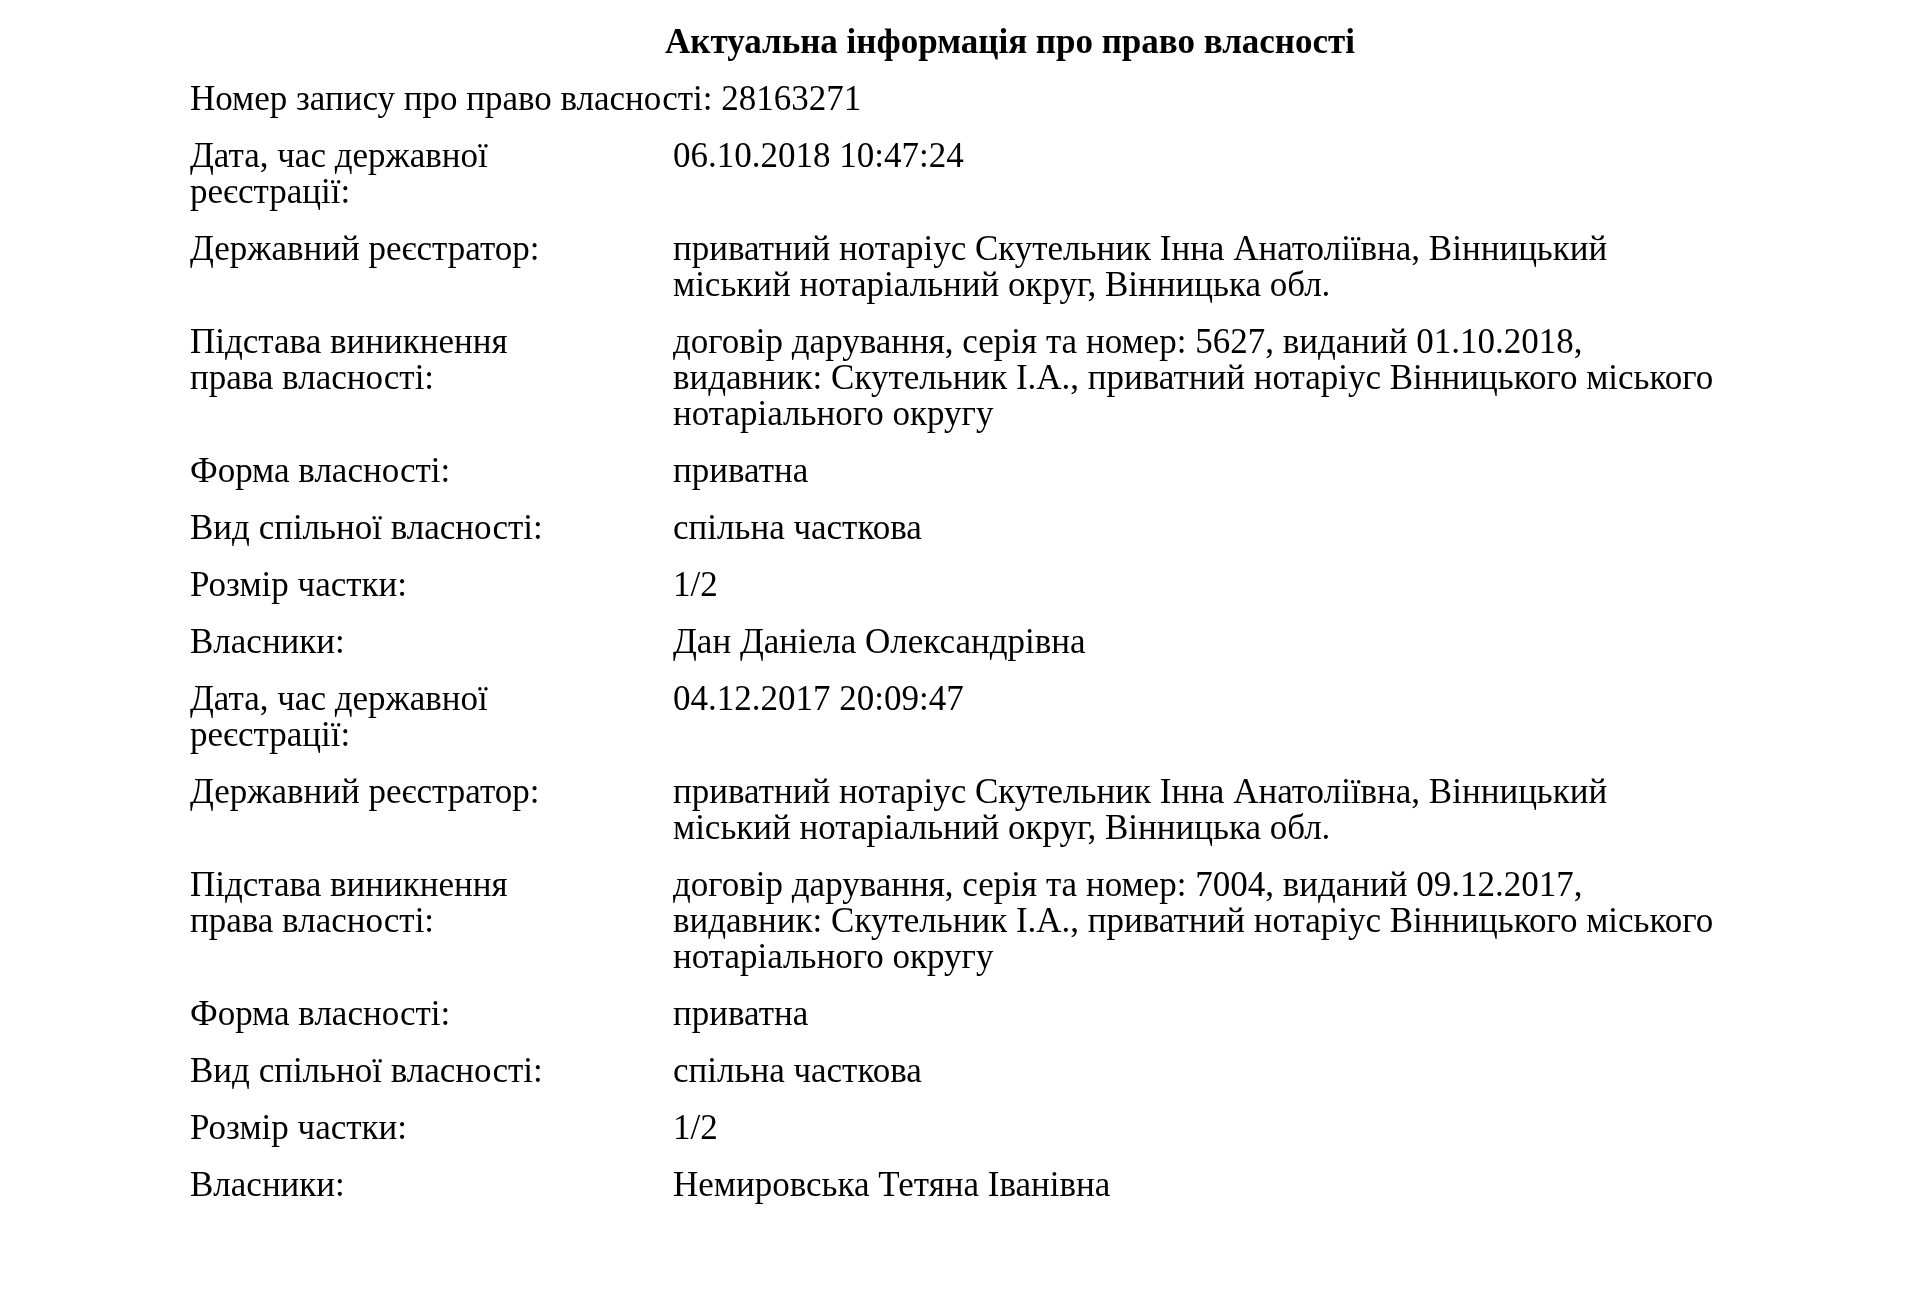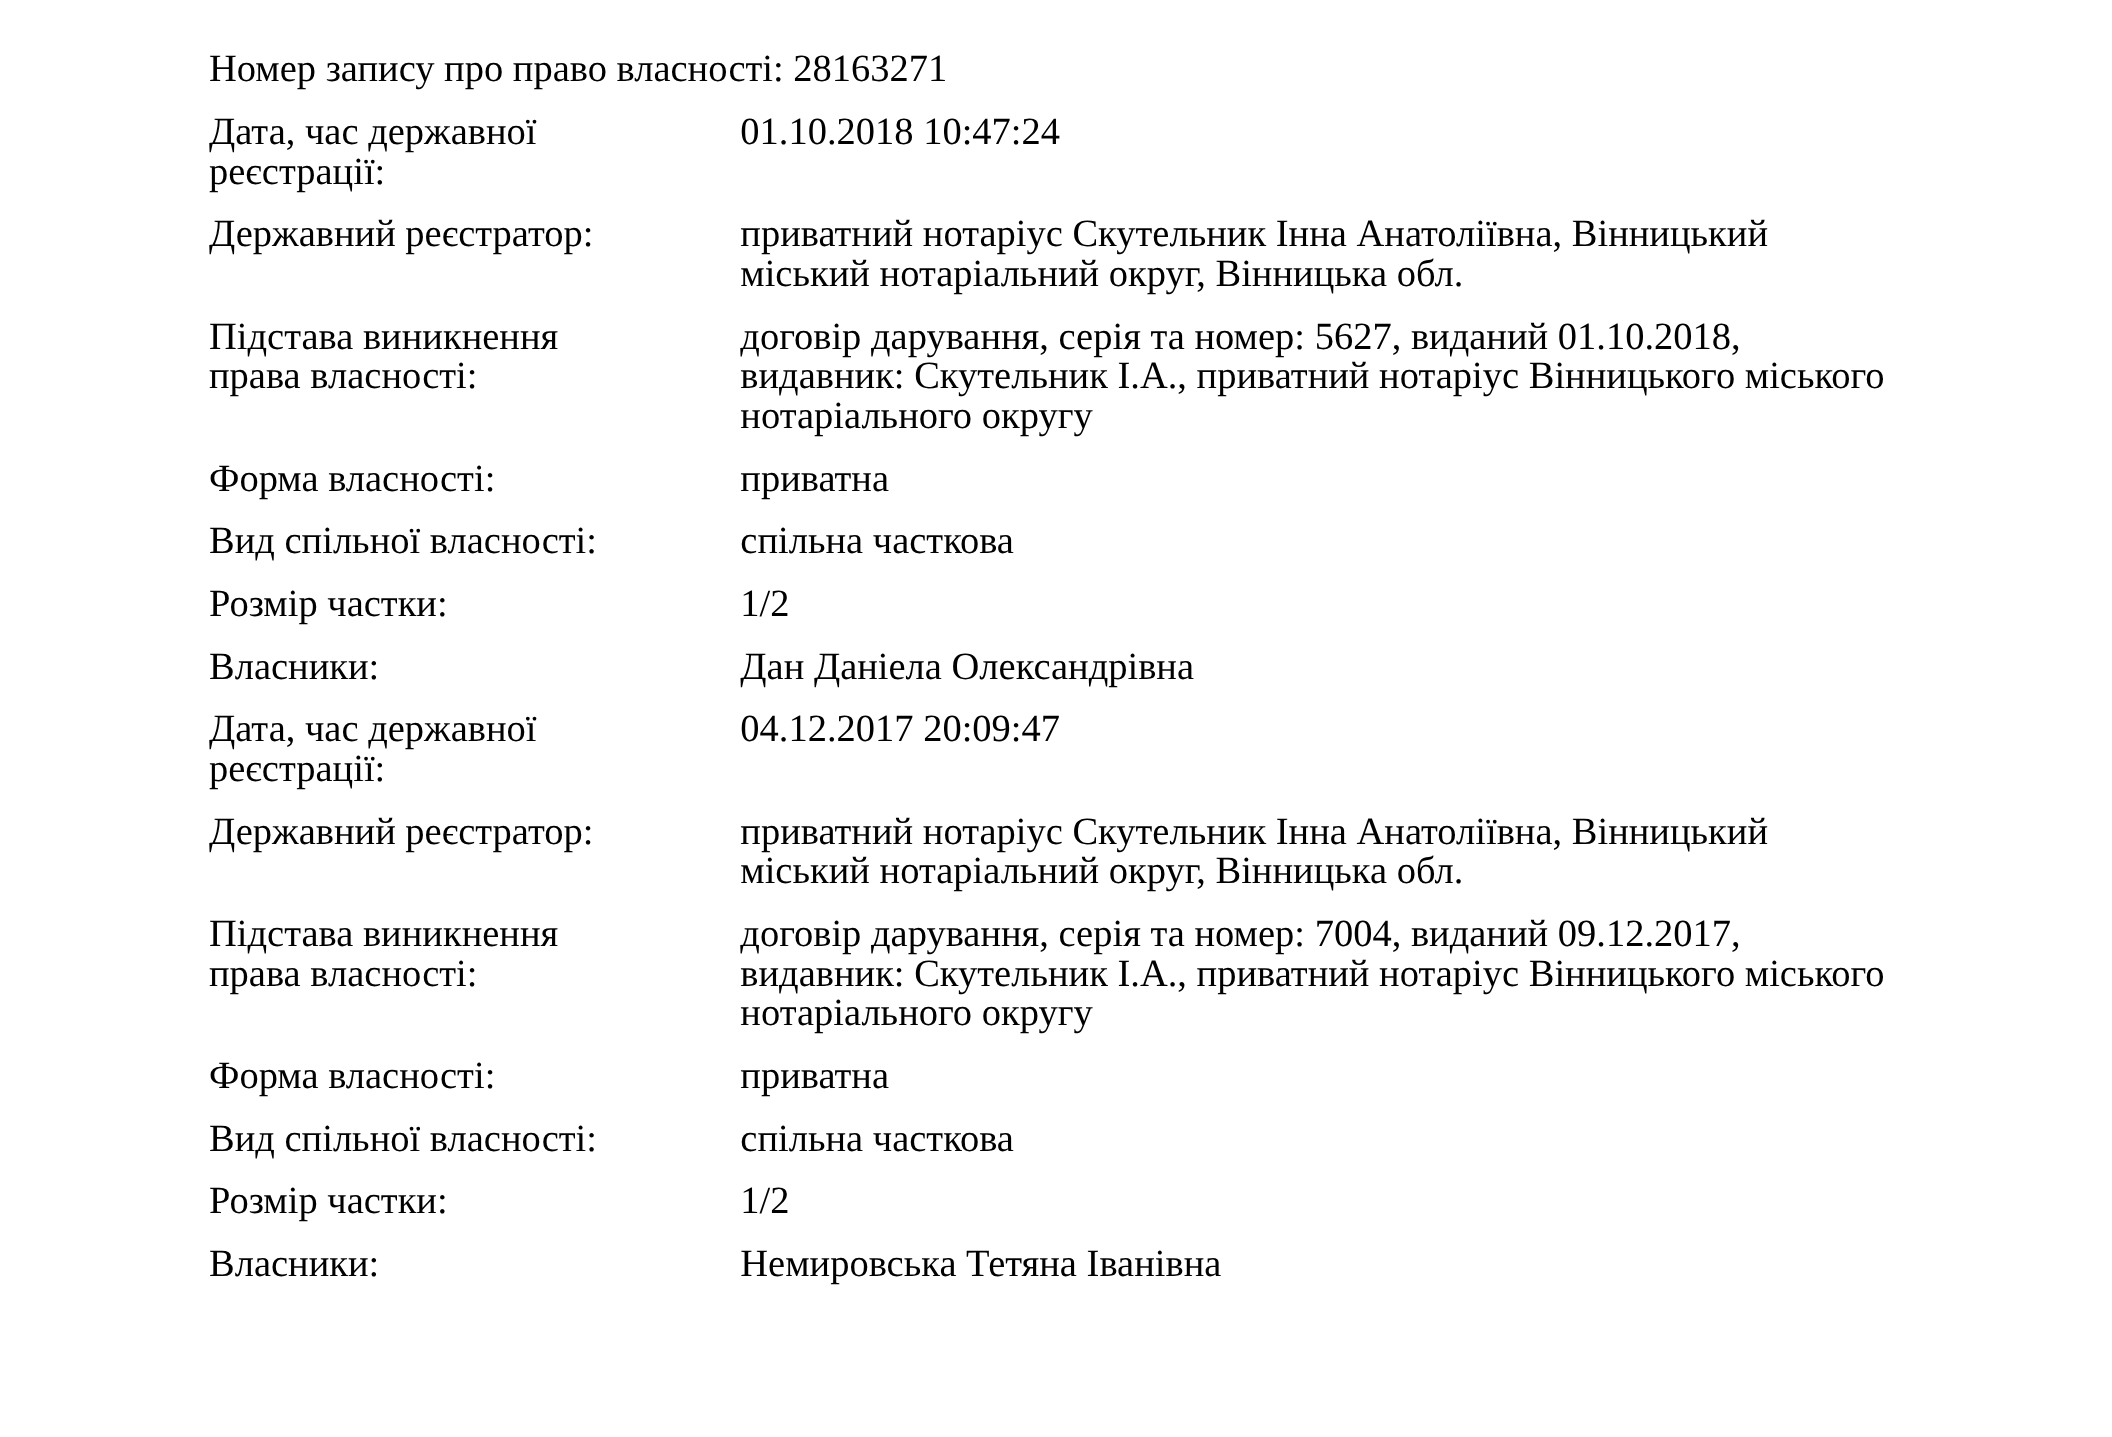--- a/index.html
+++ b/index.html
@@ -44,28 +44,29 @@
   .field-value {
     flex: 1 1 auto;
     white-space: pre-line;
   }
 </style>
 </head>
 <body>
 
 <div class="doc">
 
+  <div class="doc-title">Актуальна інформація про право власності</div>
 
   <section>
     <div class="record-header">Номер запису про право власності: 28163271</div>
 
     <div class="field-row">
       <div class="field-label">Дата, час державної
 реєстрації:</div>
-      <div class="field-value">01.10.2018 10:47:24</div>
+      <div class="field-value">06.10.2018 10:47:24</div>
     </div>
 
     <div class="field-row">
       <div class="field-label">Державний реєстратор:</div>
       <div class="field-value">приватний нотаріус Скутельник Інна Анатоліївна, Вінницький
 міський нотаріальний округ, Вінницька обл.</div>
     </div>
 
     <div class="field-row">
       <div class="field-label">Підстава виникнення

